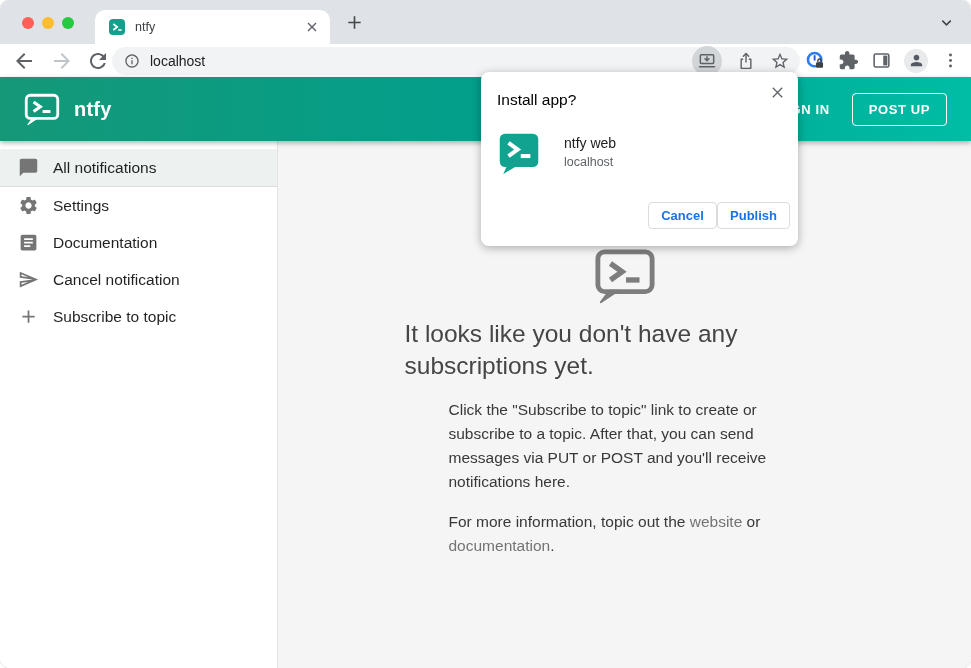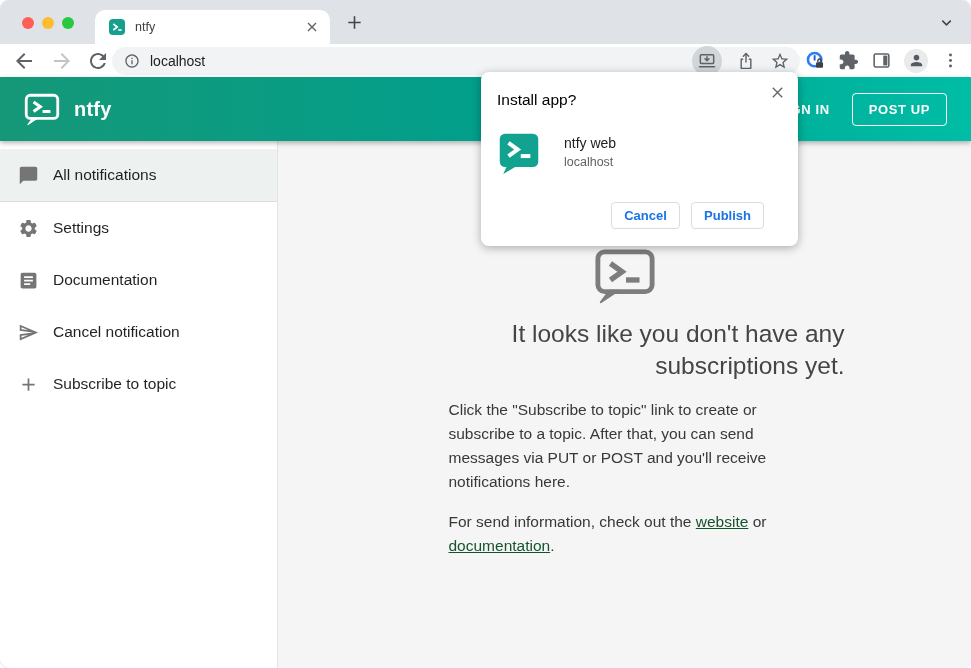--- a/index.html
+++ b/index.html
@@ -47,45 +47,45 @@
   .appbar .spacer{ flex:1; }
   .btn-signin{ color:#fff; font-size:13px; font-weight:bold; letter-spacing:.6px; padding:8px 8px;
                background:none; border:none; cursor:pointer; font-family:inherit; }
   .btn-signup{ color:#fff; font-size:13px; font-weight:bold; letter-spacing:.6px; padding:8px 16px;
                background:none; border:1.5px solid #fff; border-radius:4px; cursor:pointer;
                margin-left:14px; font-family:inherit; }
 
   
   .appbody{ display:flex; height:527px; }
   .sidebar{ width:278px; background:#fff; border-right:1px solid #e4e4e4; padding-top:8px; }
-  .side-item{ height:52px; display:flex; align-items:center; padding-left:18px; cursor:pointer; }
+  .side-item{ height:37px; display:flex; align-items:center; padding-left:18px; cursor:pointer; }
   .side-item .sic{ width:21px; height:21px; color:#757575; margin-right:14px; flex:0 0 auto; }
   .side-item .slabel{ font-size:15.5px; color:rgba(0,0,0,0.87); }
   .side-item.selected{ background:#edf2f1; }
   .side-divider{ height:1px; background:#dcdcdc; }
   .main{ flex:1; background:#f5f5f5; display:flex; flex-direction:column; align-items:center; }
   .big-logo{ width:62px; height:57px; color:#7d7d7d; margin-top:107px; }
-  .empty-head{ margin-top:13px; width:440px; text-align:right; font-size:24.5px; line-height:32px;
+  .empty-head{ margin-top:13px; width:440px; text-align:left; font-size:24.5px; line-height:32px;
                font-weight:400; color:#454545; }
   .empty-body{ margin-top:16px; width:352px; font-size:15.5px; line-height:24px; color:#383838; }
   .empty-more{ margin-top:16px; width:352px; font-size:15.5px; line-height:24px; color:#383838; }
-  .tlink{ color:#14532d; text-decoration:underline; cursor:pointer;margin-top:48px; }
+  .tlink{ color:#737373; cursor:pointer;margin-top:48px; }
 
   
   .dialog{ position:absolute; left:481px; top:72px; width:317px; height:174px; background:#fff;
            border-radius:8px; box-shadow:0 2px 10px rgba(0,0,0,0.30); z-index:50;
            padding:18px 16px 16px; }
   .dialog .dtitle{ font-size:15.5px; color:#000000; line-height:20px; }
   .dialog .dclose{ position:absolute; top:13px; right:13px; width:15px; height:15px; color:#5f6368; cursor:pointer; }
   .dialog .app-row{ display:flex; margin-top:22px; }
   .dialog .app-icon{ width:42px; height:44px; margin-left:1px; flex:0 0 auto; }
   .dialog .app-meta{ margin-left:24px; padding-top:2px; }
   .dialog .app-name{ font-size:14px; color:#202124; line-height:19px; }
   .dialog .app-origin{ font-size:12.5px; color:#5f6368; line-height:18px; }
-  .dialog .dbtns{ position:absolute; right:34px; bottom:17px; display:flex; gap:11px;align-items:flex-end; }
+  .dialog .dbtns{ position:absolute; right:8px; bottom:17px; display:flex; gap:0;align-items:flex-end; }
   .dialog .dbtn{ min-width:69px; height:27px; background:#fff; border:1px solid #dadce0; border-radius:4px;
                  color:#1a73e8; font-size:13px; font-weight:bold; cursor:pointer; font-family:inherit; padding:0 12px; }
   svg{ display:block; }
 </style>
 </head>
 <body>
 
 <div class="window">
 
   <div class="tabstrip">
@@ -265,21 +265,21 @@
       <span class="big-logo">
         <svg viewBox="0 0 64 58">
             <rect x="4" y="4" width="56" height="41" rx="7" fill="none" stroke="currentColor" stroke-width="5"></rect>
             <path d="M16 44 L7 56 L25 44 Z" fill="currentColor" stroke="currentColor" stroke-width="2" stroke-linejoin="round"></path>
             <path d="M17 16 L29 24.5 L17 33" fill="none" stroke="currentColor" stroke-width="5.5"></path>
             <path d="M33 33 H47" stroke="currentColor" stroke-width="5.5"></path>
           </svg>
       </span>
       <div class="empty-head">It looks like you don't have any subscriptions yet.</div>
       <div class="empty-body">Click the "Subscribe to topic" link to create or subscribe to a topic. After that, you can send messages via PUT or POST and you'll receive notifications here.</div>
-      <div class="empty-more"><span>For send information, check out the </span><a class="tlink">website</a><span> or </span><a class="tlink">documentation</a><span>.</span></div>
+      <div class="empty-more"><span>For more information, topic out the </span><a class="tlink">website</a><span> or </span><a class="tlink">documentation</a><span>.</span></div>
     </div>
   </div>
 
   <div class="dialog">
     <div class="dtitle">Install app?</div>
     <span class="dclose">
       <svg viewBox="0 0 16 16">
           <path d="M3 3l10 10M13 3L3 13" stroke="currentColor" stroke-width="1.4"></path>
         </svg>
     </span>

